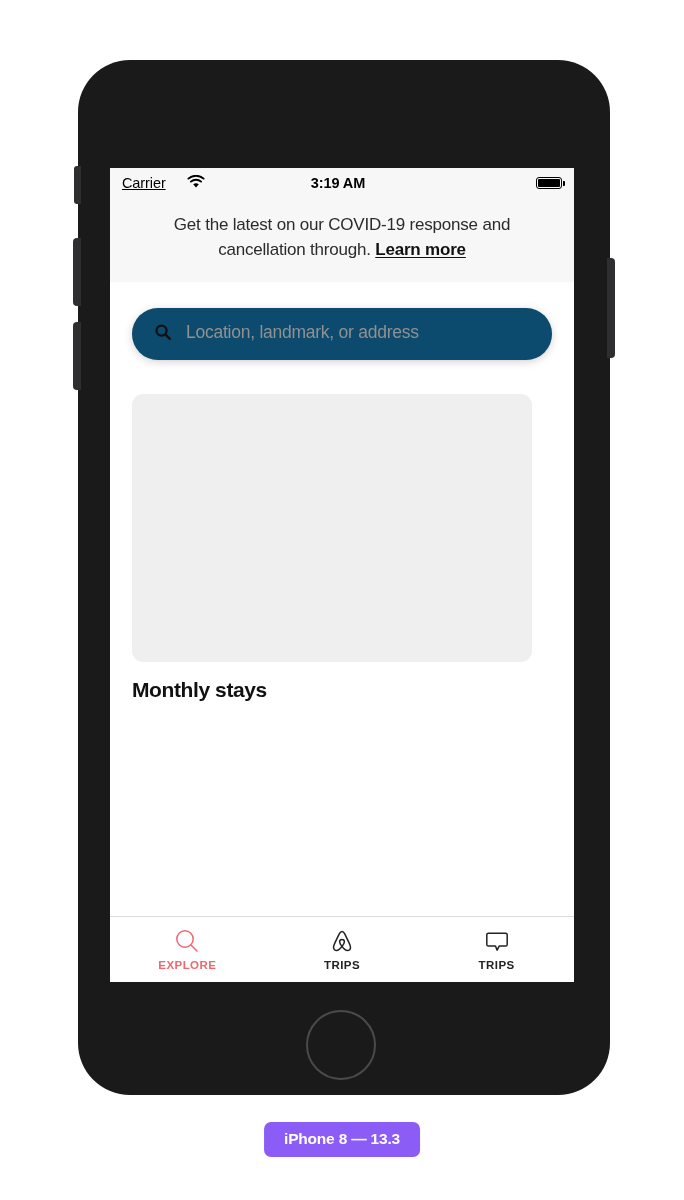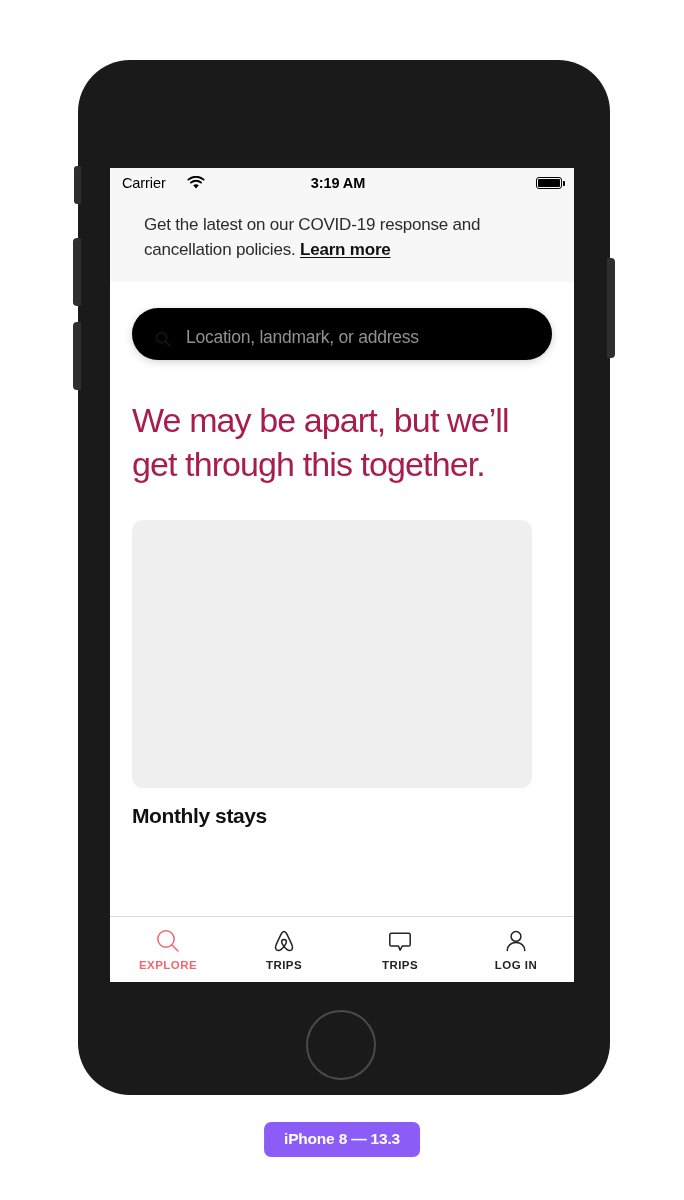--- a/index.html
+++ b/index.html
@@ -69,22 +69,23 @@
     height: 30px;
     background: #f7f7f7;
     display: flex;
     align-items: center;
     padding: 0 12px;
     flex: 0 0 auto;
     position: relative;
   }
   .status-left {
     display: flex;
-    align-items: center;
+    align-items: flex-start;
     gap: 21px;
+    text-decoration: underline;
   }
   .status-carrier {
     font-size: 14.5px;
     color: #000;
     letter-spacing: -0.1px;
   }
   .status-time {
     position: absolute;
     left: 0; right: 8px;
     text-align: center;
@@ -121,21 +122,21 @@
     width: 100%;
     height: 100%;
     background: #000;
     border-radius: 1px;
   }
 
   
   .covid-banner {
     background: #f7f7f7;
     padding: 14px 34px 20px 34px;
-    text-align: left;
+    text-align: center;
     flex: 0 0 auto;
   }
   .covid-text {
     font-size: 17px;
     line-height: 25px;
     color: #2b2b2b;
     letter-spacing: -0.2px;
   }
   .covid-link {
     font-size: 17px;
@@ -152,26 +153,26 @@
     flex: 1 1 auto;
     background: #fff;
     position: relative;
     overflow: hidden;
   }
 
   
   .search-wrap { padding: 26px 22px 0 22px; }
   .search-pill {
     height: 52px;
-    background: #000000;
+    background: #0c4a6e;
     border-radius: 26px;
     box-shadow: 0 2px 9px rgba(0,0,0,0.17), 0 0 1px rgba(0,0,0,0.16);
     display: flex;
-    align-items: flex-end;
-    padding: 0 18px 12px 22px;
+    align-items: center;
+    padding: 0 18px 4px 22px;
     cursor: text;
   }
   .search-icon {
     width: 18px;
     height: 18px;
     flex: 0 0 auto;
     margin-right: 14px;
     display: block;
   }
   .search-placeholder {
@@ -306,38 +307,37 @@
           <div class="battery-fill"></div>
         </div>
       </div>
     </div>
 
     <div class="covid-banner">
       <div>
         <span class="covid-text">Get the latest on our COVID-19 response and</span>
       </div>
       <div>
-        <span class="covid-text">cancellation policies.</span>
+        <span class="covid-text">cancellation through.</span>
         <span class="covid-link">Learn more</span>
       </div>
     </div>
 
     <div class="content">
 
       <div class="search-wrap">
         <div class="search-pill">
           <svg class="search-icon" viewBox="0 0 20 20">
             <circle cx="8.4" cy="8.4" r="5.6" stroke="#111" stroke-width="2.5" fill="none"></circle>
             <line x1="12.6" y1="12.6" x2="17.6" y2="17.6" stroke="#111" stroke-width="2.5" stroke-linecap="round"></line>
           </svg>
           <span class="search-placeholder">Location, landmark, or address</span>
         </div>
       </div>
 
-      <h1 class="headline">We may be apart, but we’ll get through this together.</h1>
 
       <div class="carousel">
 
 
         <div class="card">
           <div class="card-media peek"></div>
           <div class="card-title">Monthly stays</div>
         </div>
 
       </div>
@@ -376,27 +376,19 @@
 
       <div class="tab">
         <svg class="tab-icon" viewBox="0 0 26 26">
           <path d="M4.4 5.2 H21.6 A1.6 1.6 0 0 1 23.2 6.8 V16.5
                    A1.6 1.6 0 0 1 21.6 18.1 H15.2 L13.1 22.2 L11.5 18.1
                    H4.4 A1.6 1.6 0 0 1 2.8 16.5 V6.8 A1.6 1.6 0 0 1 4.4 5.2 Z" stroke="#222" stroke-width="1.5" fill="none" stroke-linejoin="round"></path>
         </svg>
         <span class="tab-label">TRIPS</span>
       </div>
 
-      <div class="tab">
-        <svg class="tab-icon" viewBox="0 0 26 26">
-          <circle cx="13" cy="8.4" r="4.9" stroke="#222" stroke-width="1.5" fill="none"></circle>
-          <path d="M4.3 22.4 C4.3 17.6 8.2 14.4 13 14.4
-                   C17.8 14.4 21.7 17.6 21.7 22.4" stroke="#222" stroke-width="1.5" fill="none" stroke-linecap="round"></path>
-        </svg>
-        <span class="tab-label">LOG IN</span>
-      </div>
 
     </div>
   </div>
 
   <div class="device-badge">iPhone 8 — 13.3</div>
 
 </div>
 
 </body></html>

